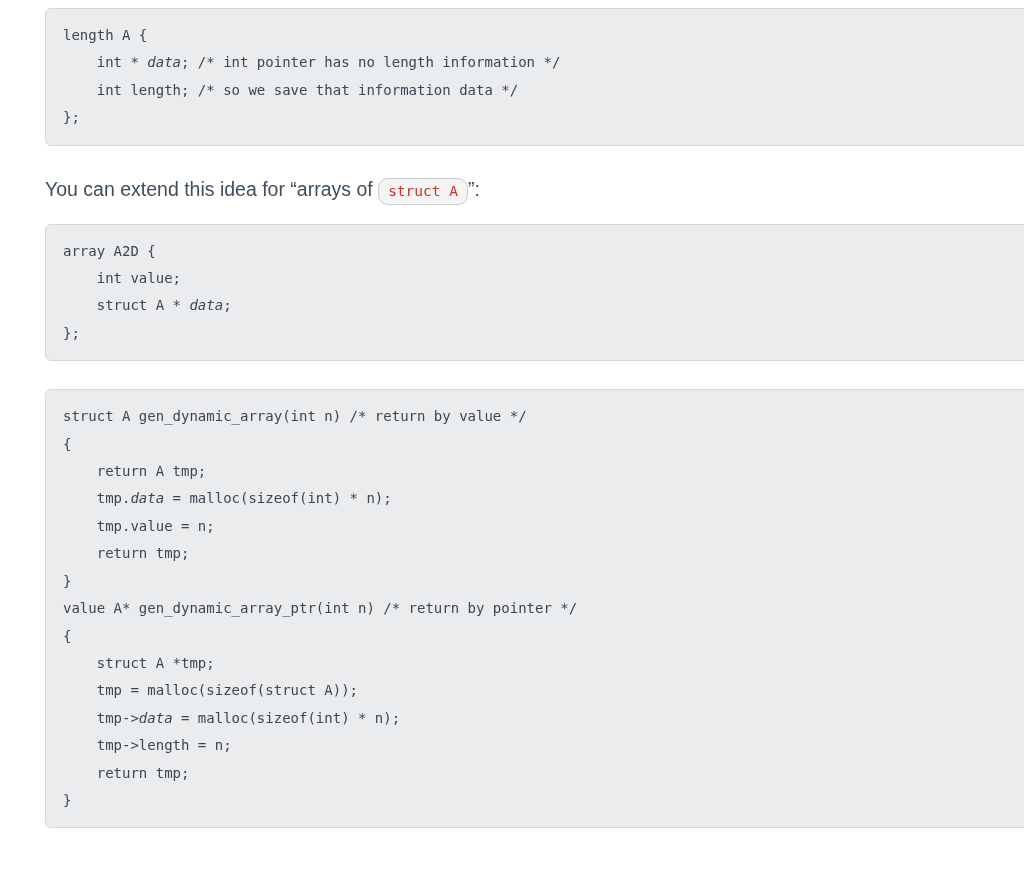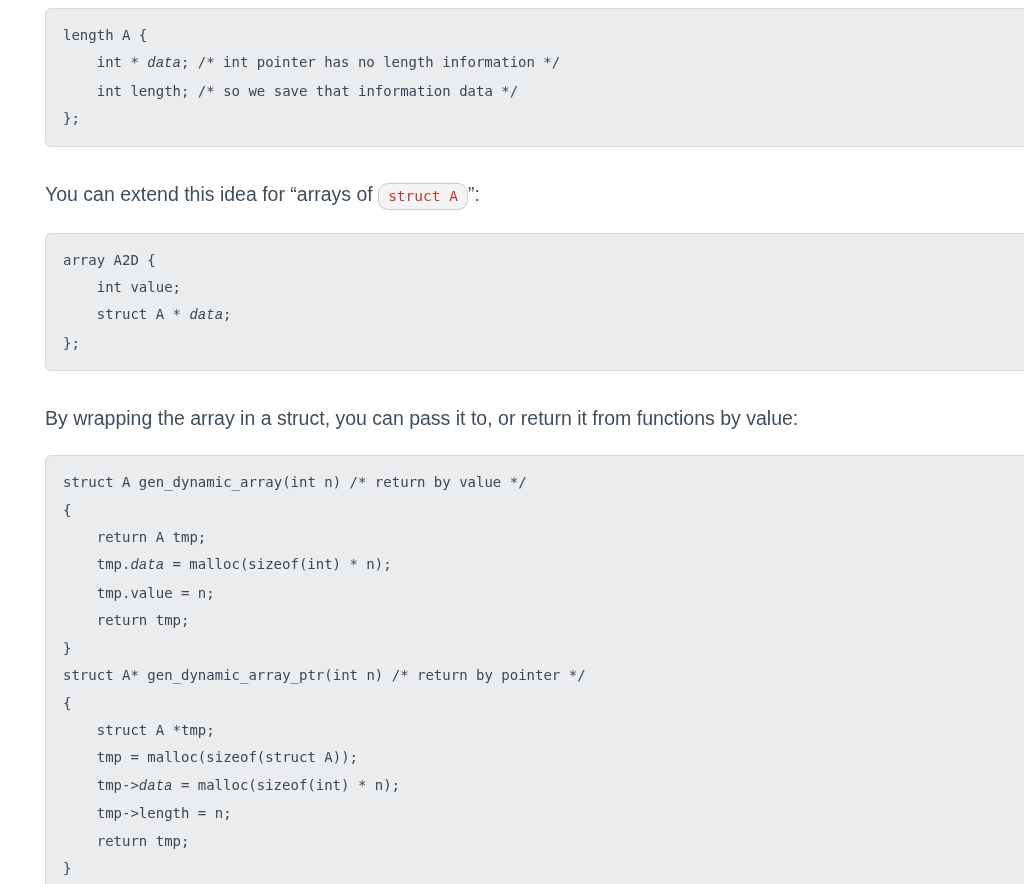--- a/index.html
+++ b/index.html
@@ -34,27 +34,26 @@
     font-family: "DejaVu Sans Mono", "Liberation Mono", monospace;
     font-size: 14px;
     line-height: 27.4px;
     color: var(--code-text);
     white-space: pre;
     overflow: hidden;
   }
   .codeblock em {
     font-style: italic;
     color: inherit;
-    font-family: Liberation Mono, monospace;
   }
   .prose {
     margin: 0 0 18px 0;
     font-family: "Liberation Sans", "DejaVu Sans", sans-serif;
     font-size: 19.5px;
-    line-height: 38px;
+    line-height: 30px;
     color: var(--prose-text);
   }
   .inline-code {
     font-family: "DejaVu Sans Mono", "Liberation Mono", monospace;
     font-size: 14.5px;
     color: var(--inline-code-text);
     background: var(--inline-code-bg);
     border: 1px solid var(--inline-code-border);
     border-radius: 10px;
     padding: 4px 9px 5px 9px;
@@ -71,30 +70,29 @@
 <span>    int length; /* so we save that information data */</span>
 <span>};</span></pre>
 
   <p class="prose"><span>You can extend this idea for “arrays of </span><code class="inline-code">struct A</code><span>”:</span></p>
 
   <pre class="codeblock"><span>array A2D {</span>
 <span>    int value;</span>
 <span>    struct A * <em>data</em>;</span>
 <span>};</span></pre>
 
-  <p class="prose"><span>By wrapping the array in a struct, you can pass it to, or return it from functions by value:</span></p>
 
   <pre class="codeblock"><span>struct A gen_dynamic_array(int n) /* return by value */</span>
 <span>{</span>
 <span>    return A tmp;</span>
 <span>    tmp.<em>data</em> = malloc(sizeof(int) * n);</span>
 <span>    tmp.value = n;</span>
 <span>    return tmp;</span>
 <span>}</span>
-<span>struct A* gen_dynamic_array_ptr(int n) /* return by pointer */</span>
+<span>value A* gen_dynamic_array_ptr(int n) /* return by pointer */</span>
 <span>{</span>
 <span>    struct A *tmp;</span>
 <span>    tmp = malloc(sizeof(struct A));</span>
 <span>    tmp-&gt;<em>data</em> = malloc(sizeof(int) * n);</span>
 <span>    tmp-&gt;length = n;</span>
 <span>    return tmp;</span>
 <span>}</span></pre>
 
 </main>
 

